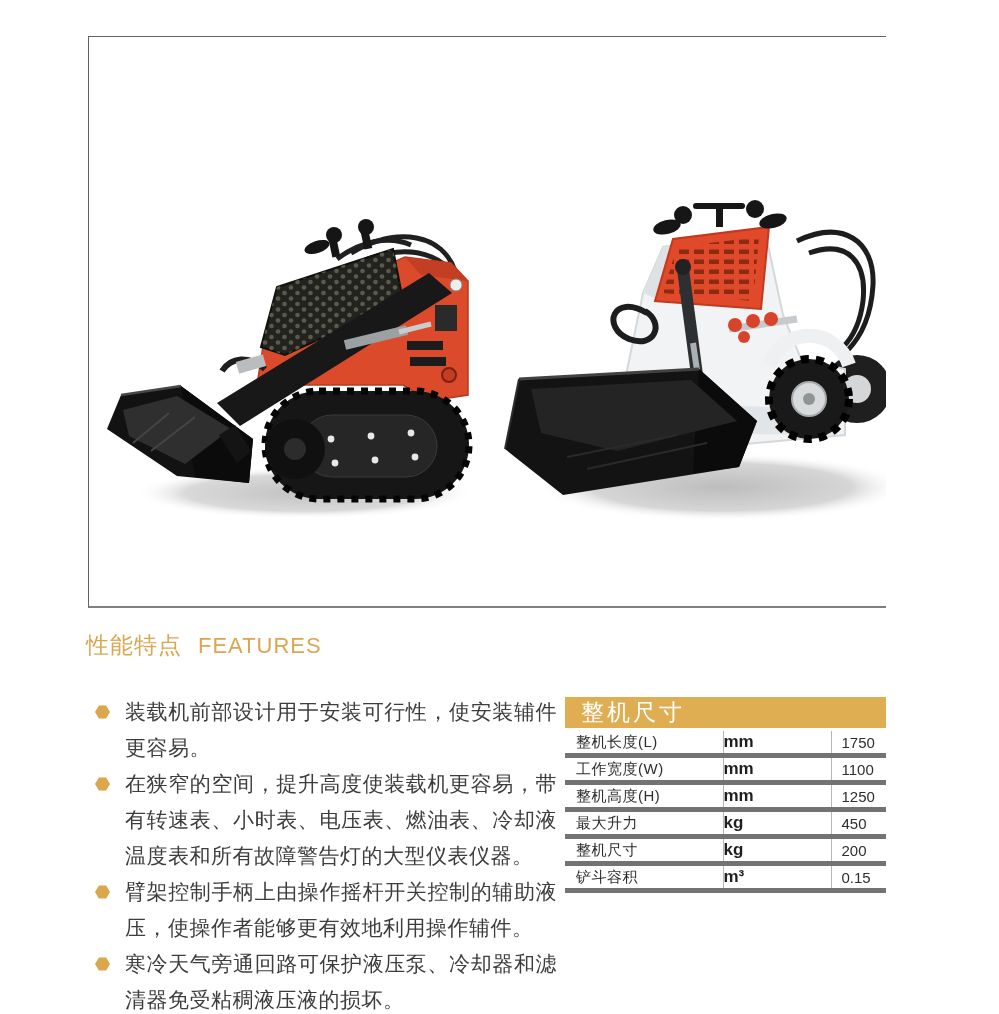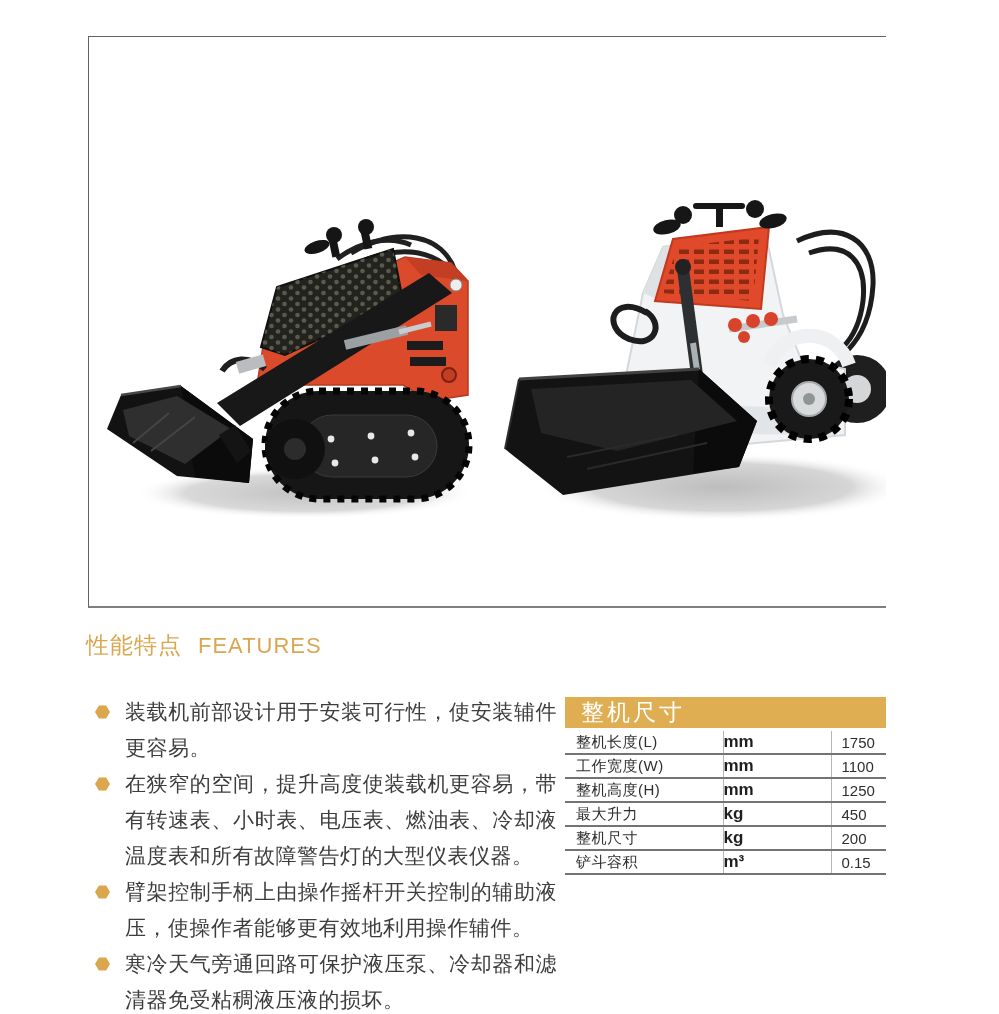--- a/index.html
+++ b/index.html
@@ -38,21 +38,21 @@
   }
   
   .spec{position:absolute;left:565px;top:697px;width:358px;}
   .spec-header{
     height:31px;background:#dfae53;color:#ffffff;font-size:23px;line-height:31px;
     padding-left:16px;letter-spacing:3px;box-sizing:border-box;
   }
   .spec table{width:100%;border-collapse:collapse;margin-top:3px;table-layout:fixed;}
   .spec col.c1{width:158px;} .spec col.c2{width:108px;} .spec col.c3{width:92px;}
   .spec td{
-    height:22px;border-bottom:2px solid #737373;font-size:15px;color:#2e2e2e;
+    height:22px;border-bottom:5px solid #737373;font-size:15px;color:#2e2e2e;
     padding:0;vertical-align:middle;
   }
   .spec td.lab{padding-left:11px;letter-spacing:.5px;}
   .spec td.unit{
     text-align:left;font-weight:bold;font-size:17px;color:#1f1f1f;
     border-left:1px solid #b7b7b7;border-right:1px solid #b7b7b7;
   }
   .spec td.val{padding-left:10px;}
 </style>
 </head>

